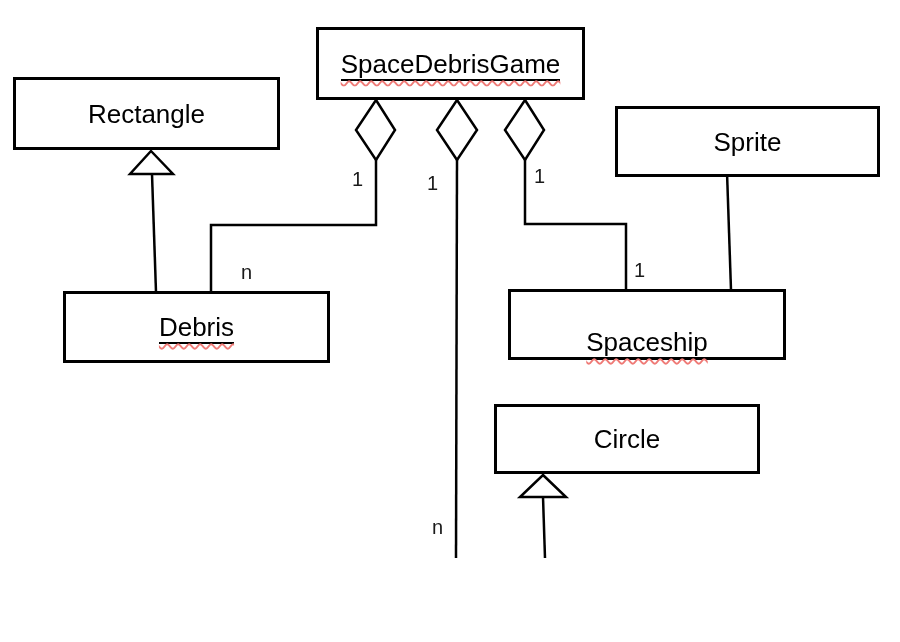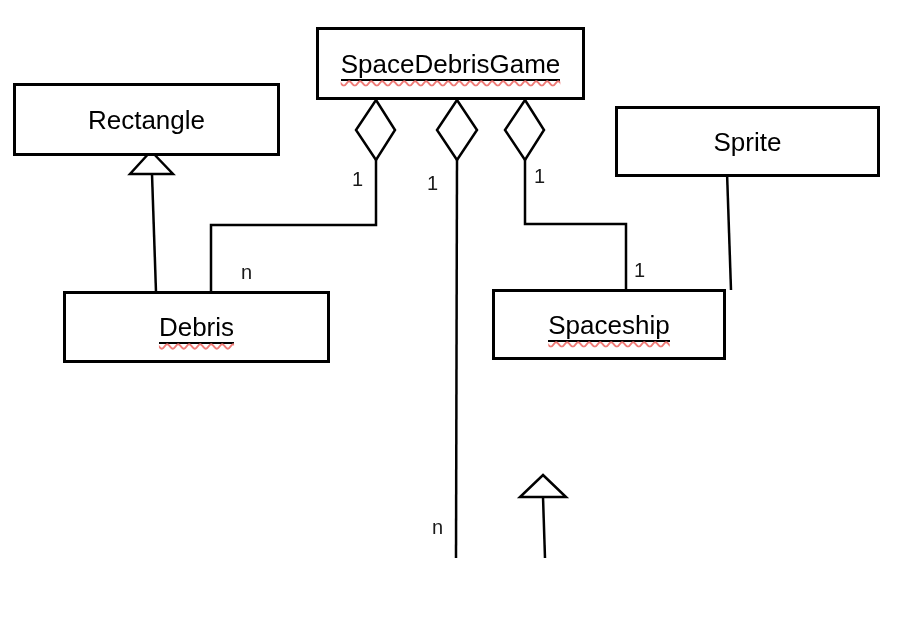--- a/index.html
+++ b/index.html
@@ -78,36 +78,39 @@
 
     <polygon points="376,100 395,130 376,160 356,130" fill="#ffffff" stroke="#000000" stroke-width="2.5"></polygon>
     <polygon points="457,100 477,130 457,160 437,130" fill="#ffffff" stroke="#000000" stroke-width="2.5"></polygon>
     <polygon points="525,100 544,130 525,160 505,130" fill="#ffffff" stroke="#000000" stroke-width="2.5"></polygon>
   </svg>
 
   <div class="cbox" style="left:316px; top:27px; width:269px; height:73px;">
     <span class="cname squig"><span class="solid">SpaceDebrisGame</span></span>
   </div>
 
-  <div class="cbox" style="left:13px; top:83px; width:267px; height:73px;">
+  <div class="cbox" style="left:13px; top:77px; width:267px; height:73px;">
     <span class="cname">Rectangle</span>
   </div>
 
   <div class="cbox" style="left:615px; top:78px; width:265px; height:71px;margin-top:28px;">
     <span class="cname">Sprite</span>
   </div>
 
   <div class="cbox" style="left:63px; top:291px; width:267px; height:72px;">
     <span class="cname squig"><span class="solid">Debris</span></span>
   </div>
 
-  <div class="cbox" style="left:492px; top:289px; width:234px; height:71px;">
+  <div class="cbox" style="left:508px; top:289px; width:278px; height:71px;align-items:flex-end;">
     <span class="cname squig"><span class="solid">Spaceship</span></span>
   </div>
 
+  <div class="cbox" style="left:494px; top:404px; width:266px; height:70px;">
+    <span class="cname">Circle</span>
+  </div>
 
 
   <div class="mult" style="left:352px; top:169px;">1</div>
   <div class="mult" style="left:427px; top:173px;">1</div>
   <div class="mult" style="left:534px; top:166px;">1</div>
   <div class="mult" style="left:241px; top:262px;">n</div>
   <div class="mult" style="left:634px; top:260px;">1</div>
   <div class="mult" style="left:432px; top:517px;">n</div>
 
 </div>

